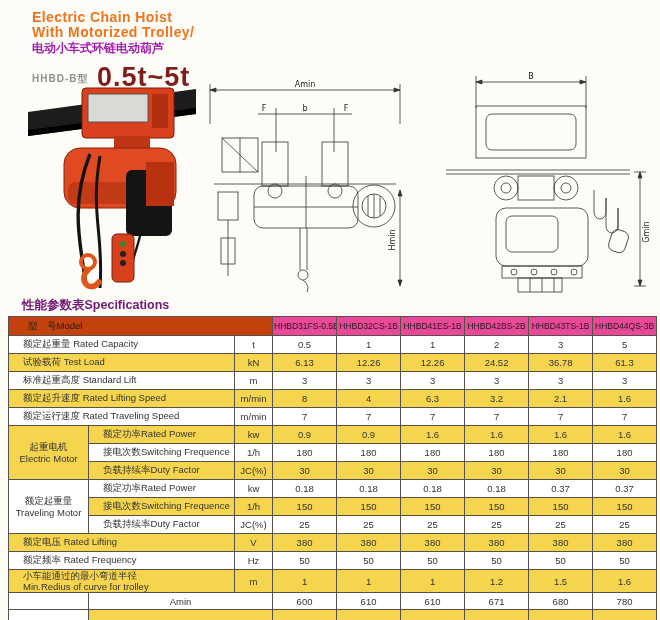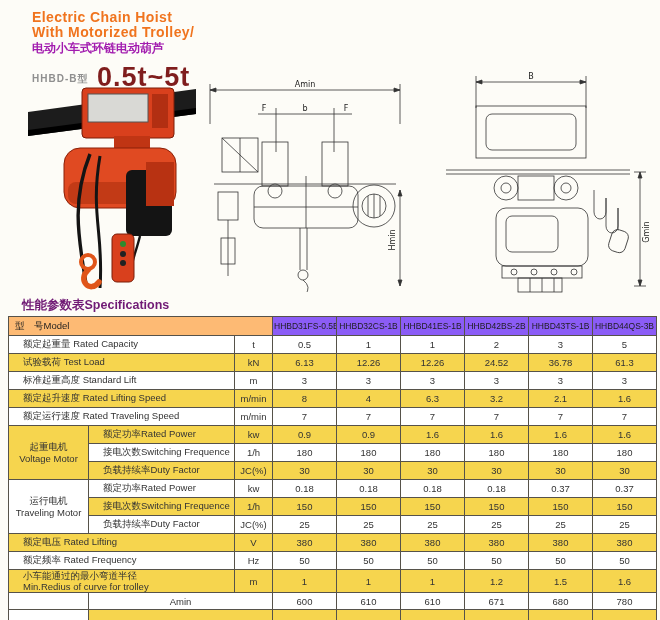--- a/index.html
+++ b/index.html
@@ -25,22 +25,22 @@
   .sechead{position:absolute;left:22px;top:297px;font-size:12.5px;font-weight:bold;color:#701a75;}
 
   
   .spec{position:absolute;left:8px;top:316px;border-collapse:collapse;table-layout:fixed;width:648px;font-size:9.5px;color:#333;}
   .spec td,.spec th{border:1px solid #56524a;padding:0 3px;overflow:hidden;white-space:nowrap;}
   .spec thead tr{height:19px;}
   .spec tr.h-norm{height:18px;}
   .spec tr.h-radius{height:16px;}
   .spec tr.h-dim{height:17px;}
   .spec tr.h-part{height:14px;}
-  th.mh-label{background:#fdba74;text-align:left;font-weight:normal;color:#1d1d1d;padding-left:6px;}
-  th.mh-model{background:#8b5cf6;font-weight:normal;color:#1d1d1d;font-size:8.5px;text-align:center;padding:0 1px;margin-top:48px;}
+  th.mh-label{background:#c2410c;text-align:left;font-weight:normal;color:#1d1d1d;padding-left:19px;}
+  th.mh-model{background:#ec4899;font-weight:normal;color:#1d1d1d;font-size:8.5px;text-align:center;padding:0 1px;margin-top:48px;}
   .y{background:#f6d54e;}
   .w{background:#ffffff;}
   td.lbl{text-align:left;padding-left:14px;}
   td.unit{text-align:center;}
   td.val{text-align:center;}
   td.grp{text-align:center;line-height:1.25;}
   td.dimlbl{text-align:center;}
   .two-line div{line-height:11px;}
 </style>
 </head>
@@ -237,21 +237,21 @@
           <td class="val w">7</td>
           <td class="val w">7</td>
           <td class="val w">7</td>
           <td class="val w">7</td>
           <td class="val w">7</td>
           <td class="val w">7</td>
         </tr>
         <tr class="h-norm">
           <td class="grp y" rowspan="3">
             <div>起重电机</div>
-            <div>Voltage Motor</div>
+            <div>Electric Motor</div>
           </td>
           <td class="lbl y">额定功率Rated Power</td>
           <td class="unit y">kw</td>
           <td class="val y">0.9</td>
           <td class="val y">0.9</td>
           <td class="val y">1.6</td>
           <td class="val y">1.6</td>
           <td class="val y">1.6</td>
           <td class="val y">1.6</td>
         </tr>
@@ -270,21 +270,21 @@
           <td class="unit y">JC(%)</td>
           <td class="val y">30</td>
           <td class="val y">30</td>
           <td class="val y">30</td>
           <td class="val y">30</td>
           <td class="val y">30</td>
           <td class="val y">30</td>
         </tr>
         <tr class="h-norm">
           <td class="grp w" rowspan="3">
-            <div>运行电机</div>
+            <div>额定起重量</div>
             <div>Traveling Motor</div>
           </td>
           <td class="lbl w">额定功率Rated Power</td>
           <td class="unit w">kw</td>
           <td class="val w">0.18</td>
           <td class="val w">0.18</td>
           <td class="val w">0.18</td>
           <td class="val w">0.18</td>
           <td class="val w">0.37</td>
           <td class="val w">0.37</td>

